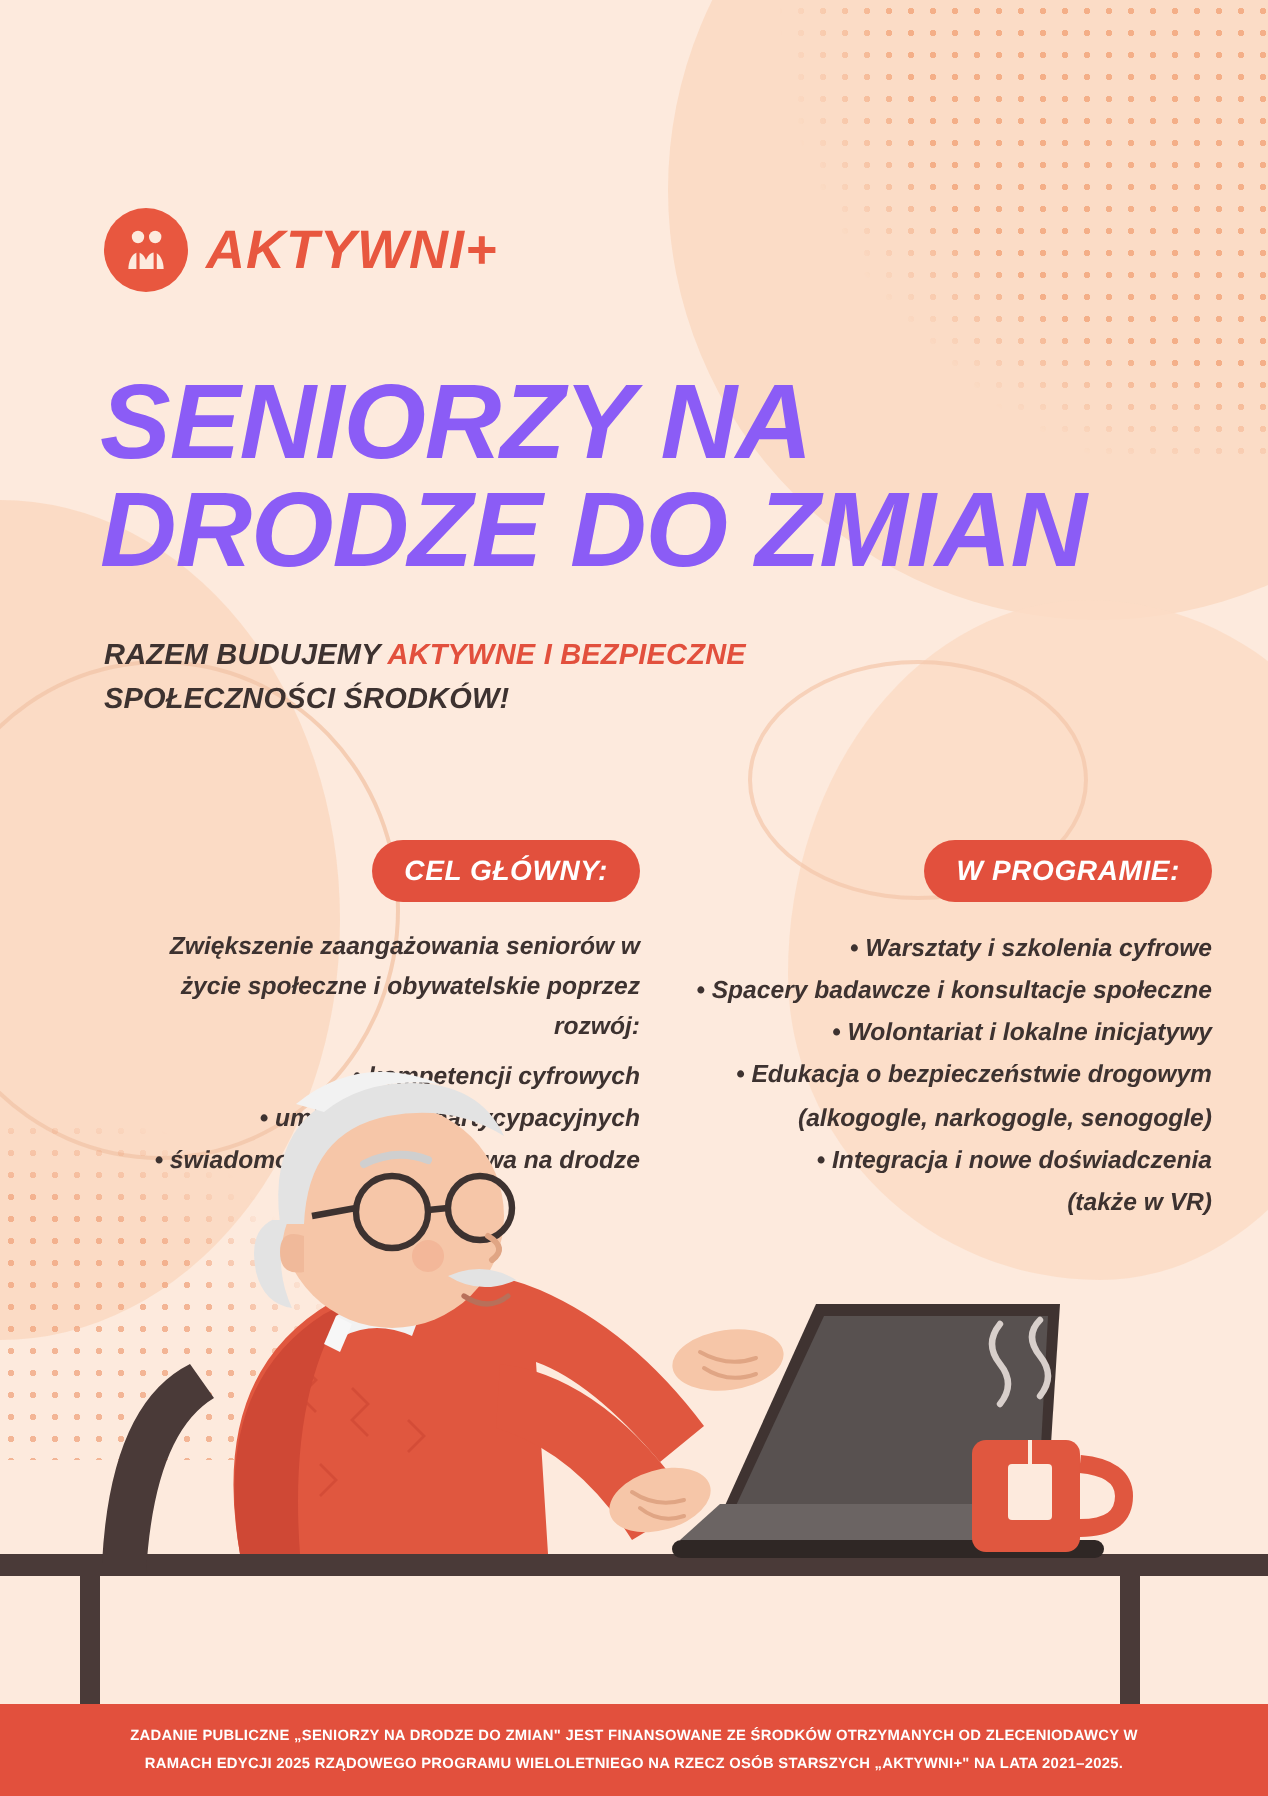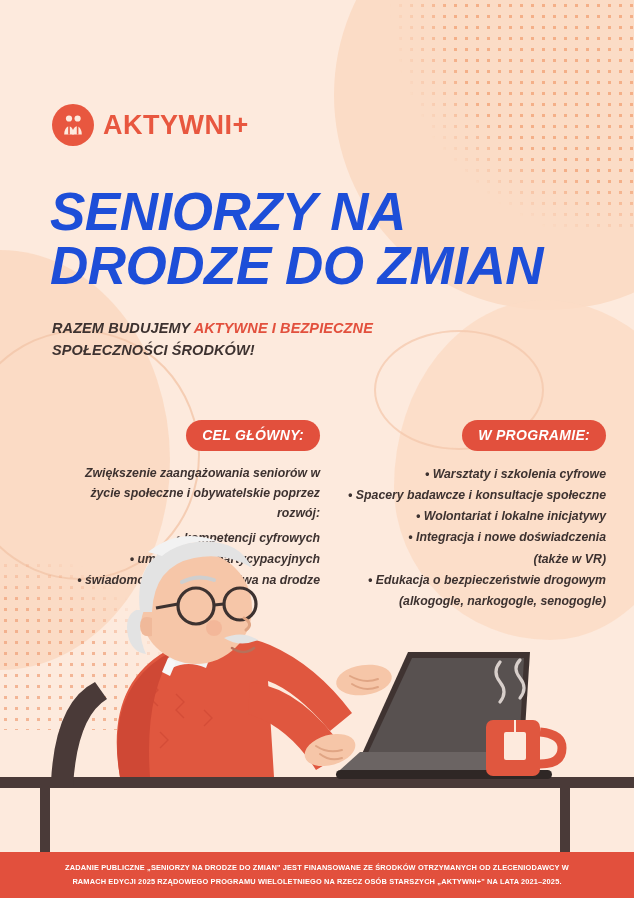--- a/index.html
+++ b/index.html
@@ -88,28 +88,29 @@
     width: 42px; height: 42px;
     border-radius: 50%;
     background: #e8573f;
     display: flex; align-items: center; justify-content: center;
   }
   .logo-text {
     font-size: 27px;
     font-weight: bold;
     letter-spacing: .5px;
     color: #e8573f;
+    font-style: italic;
   }
 
   
   .headline {
     position: absolute;
     left: 50px; top: 185px;
     width: 560px;
-    color: #1d4ed8;
+    color: #8b5cf6;
     font-size: 53px;
     line-height: 1.02;
     font-weight: bold;
     font-style: italic;
     letter-spacing: -0.5px;
   }
   .headline .l2 { display: block; }
 
   .subhead {
     position: absolute;
@@ -238,26 +239,26 @@
         <li>
           <span>Warsztaty i szkolenia cyfrowe</span>
         </li>
         <li>
           <span>Spacery badawcze i konsultacje społeczne</span>
         </li>
         <li>
           <span>Wolontariat i lokalne inicjatywy</span>
         </li>
         <li>
+          <span>Edukacja o bezpieczeństwie drogowym</span>
+          <span class="sub">(alkogogle, narkogogle, senogogle)</span>
+        </li>
+        <li>
           <span>Integracja i nowe doświadczenia</span>
           <span class="sub">(także w VR)</span>
-        </li>
-        <li>
-          <span>Edukacja o bezpieczeństwie drogowym</span>
-          <span class="sub">(alkogogle, narkogogle, senogogle)</span>
         </li>
       </ul>
     </div>
   </div>
 
   <div class="illus">
     <svg width="634" height="420" viewBox="0 0 634 420" aria-hidden="true">
 
       <rect x="0" y="345" width="634" height="11" fill="#4a3a38"></rect>
       <rect x="40" y="356" width="10" height="64" fill="#4a3a38"></rect>

